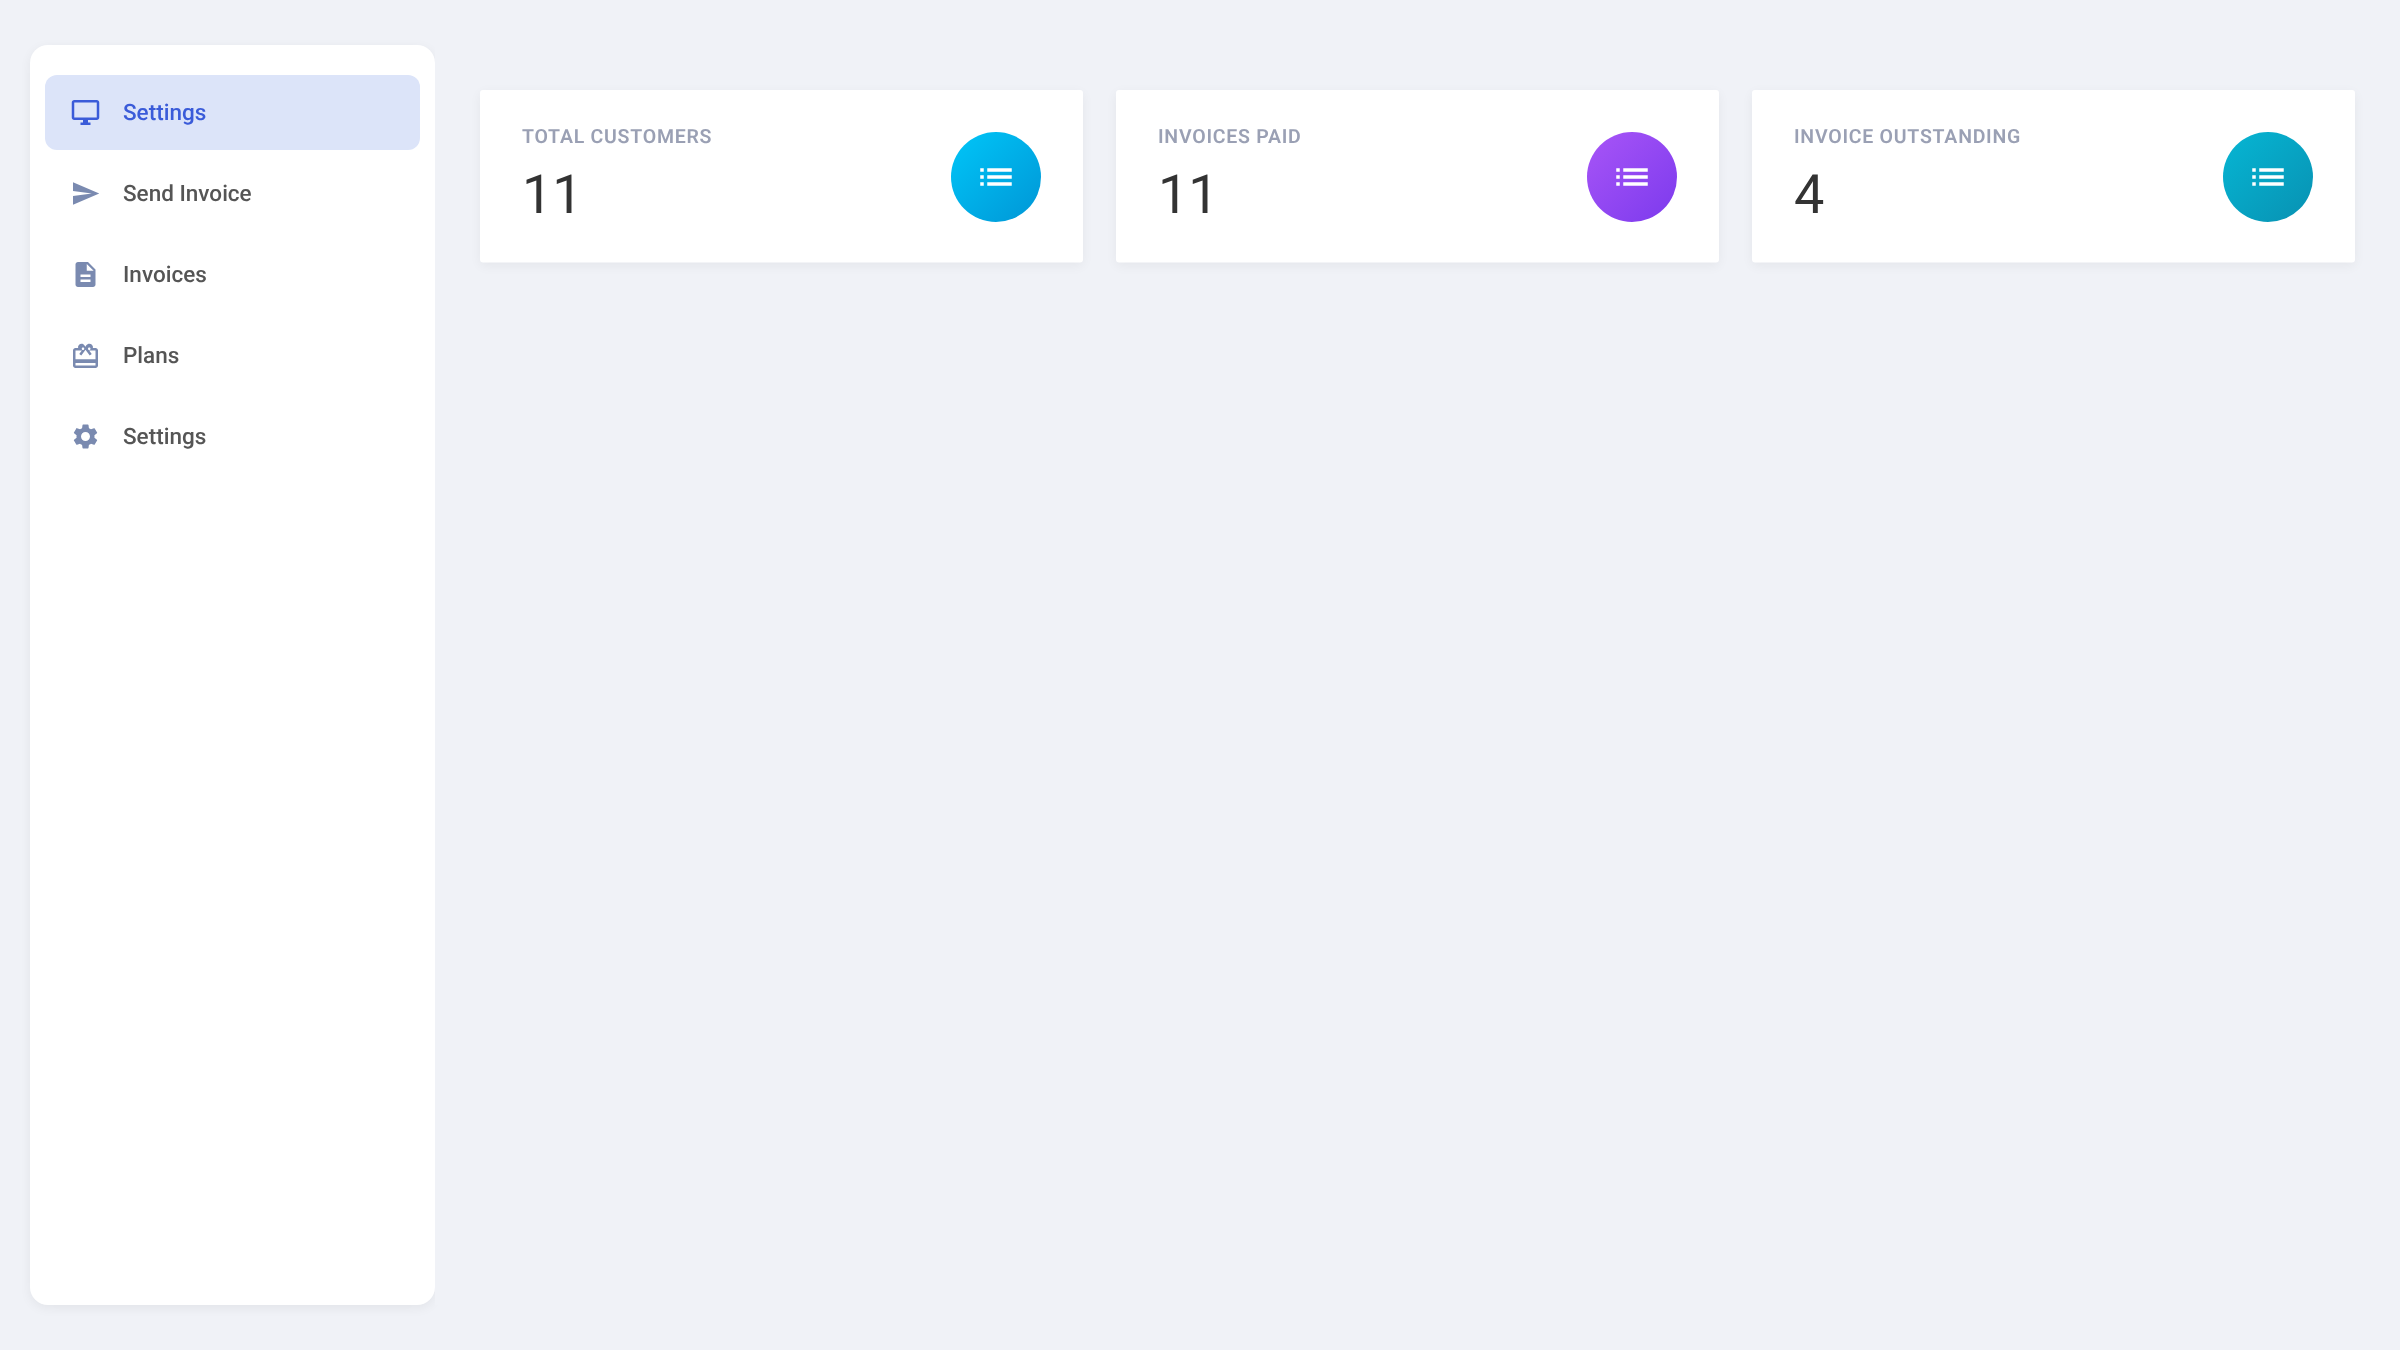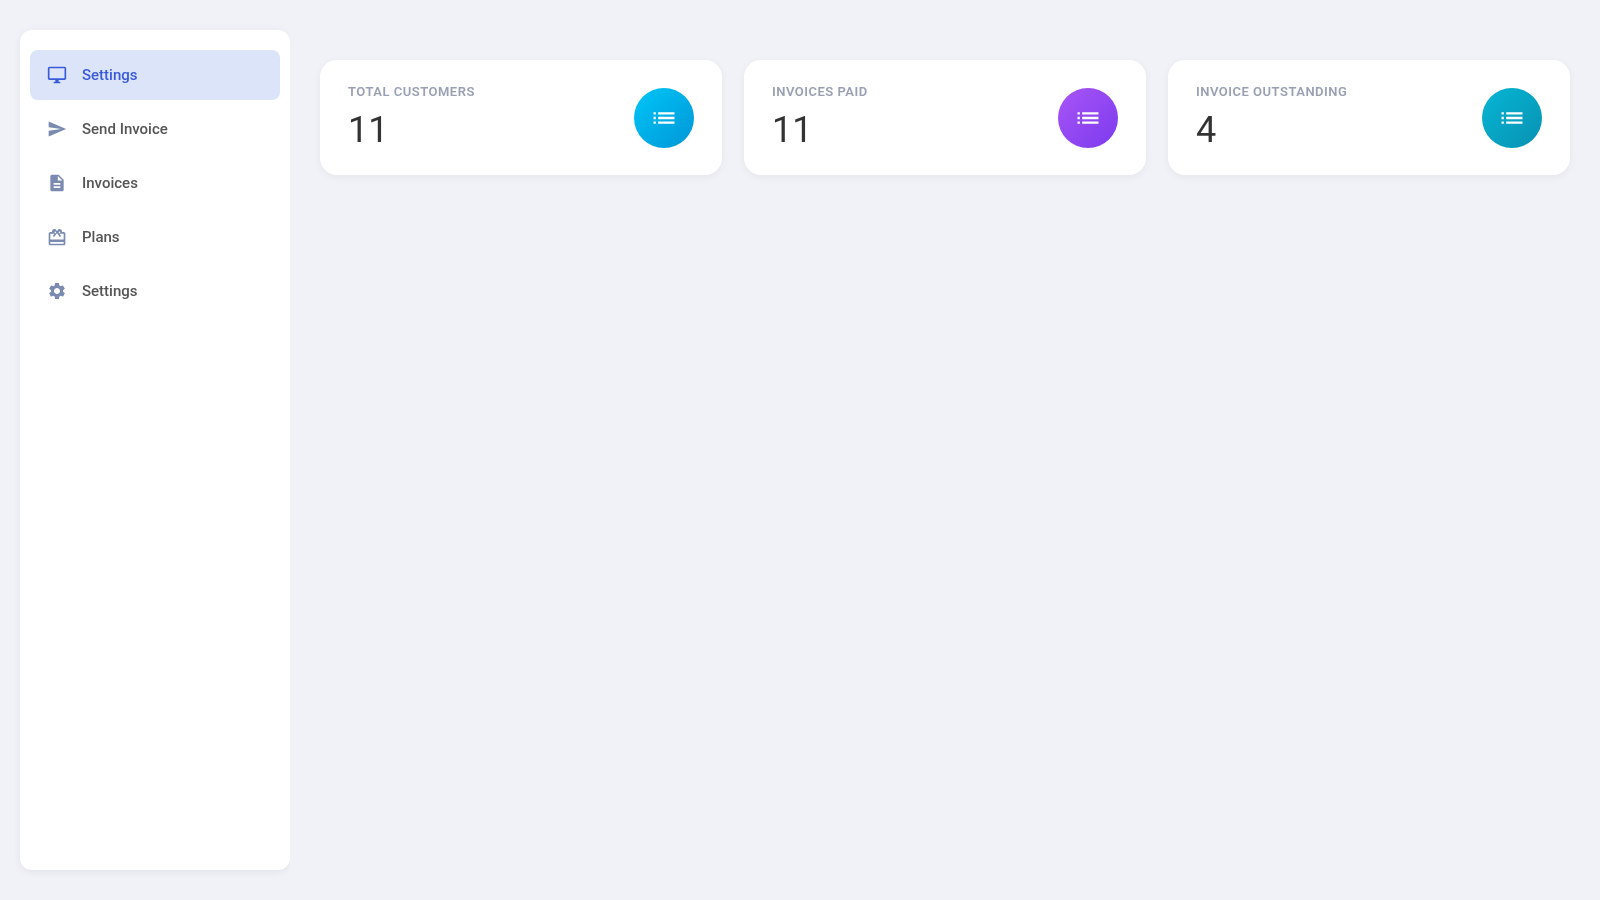--- a/index.html
+++ b/index.html
@@ -90,21 +90,21 @@
     }
 
     .cards-row {
       display: flex;
       gap: 22px;
       flex-wrap: wrap;
     }
 
     .stat-card {
       background: #ffffff;
-      border-radius: 17px;
+      border-radius: 2px;
       padding: 24px 28px;
       display: flex;
       align-items: center;
       justify-content: space-between;
       flex: 1;
       min-width: 280px;
       box-shadow: 0 2px 8px rgba(0,0,0,0.05);
     }
 
     .stat-card-text {

